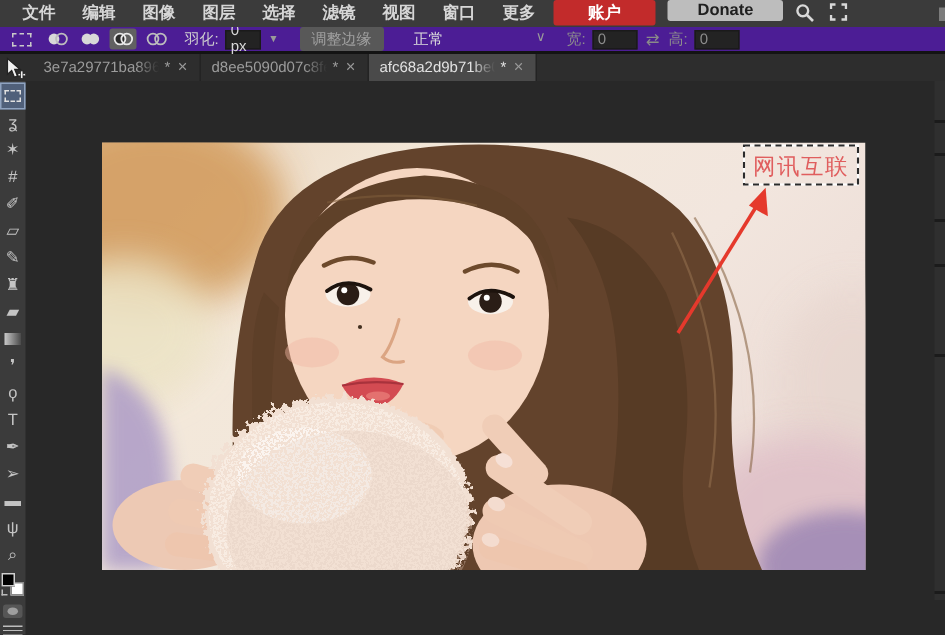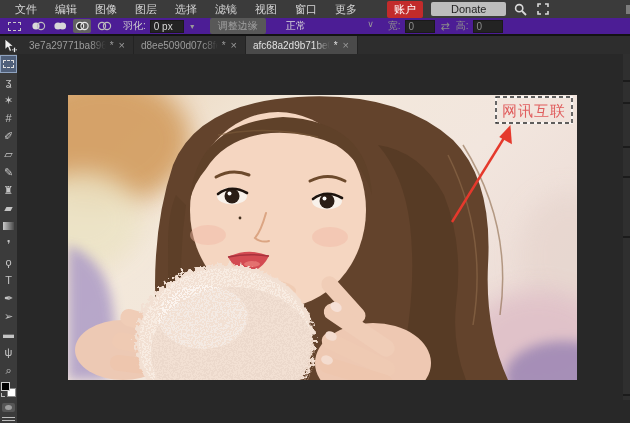--- a/index.html
+++ b/index.html
@@ -1,39 +1,39 @@
 <!DOCTYPE html>
 <html><head>
 <meta charset="utf-8">
 <style>
   * { margin:0; padding:0; box-sizing:border-box; }
   html,body { width:630px; height:423px; overflow:hidden; background:#282828;
     font-family:"Liberation Sans","DejaVu Sans",sans-serif; }
   .window { width:630px; height:423px; display:flex; flex-direction:column; position:relative; }
 
   
-  .menubar { height:18px; background:#3b3b3b; display:flex; align-items:center;
-    padding:0 4px 0 7px; gap:2px; flex-shrink:0; position:relative; }
+  .menubar { height:18px; background:#3b3b3b; display:flex; align-items:flex-start;
+    padding:0 4px 0 7px; gap:2px; flex-shrink:0; position:relative;font-weight:bold; }
   .menu-item { color:#d6d6d6; font-size:11px; padding:1px 8px; cursor:default; white-space:nowrap; }
-  .account-btn { background:#c22b2b; color:#fff; font-size:11px; padding:1px 7px; border-radius:2px; margin-left:20px; white-space:nowrap; }
+  .account-btn { background:#c22b2b; color:#fff; font-size:11px; padding:1px 23px; border-radius:2px; margin-left:2px; white-space:nowrap; }
   .donate-btn { background:#bdbdbd; color:#1f1f1f; font-size:11px; padding:1px 20px; border-radius:2px; margin-left:6px; white-space:nowrap; }
   .icon-btn { display:inline-flex; align-items:center; justify-content:center; width:18px; height:16px; margin-left:3px; }
   .clip-frag { position:absolute; right:0; top:5px; width:4px; height:9px; background:#8d8d8d; opacity:.8; }
 
   
   .optionsbar { height:18px; background:#4c1d95; border-bottom:2px solid #131313;
     display:flex; align-items:center; padding:0 4px; gap:4px; flex-shrink:0; }
   .tool-indicator { width:13px; height:9px; border:1px dashed #c9c9c9; margin:0 4px; flex-shrink:0; }
   .mode-btn { width:18px; height:14px; display:flex; align-items:center; justify-content:center; border-radius:2px; }
   .mode-btn.active { background:#616161; }
   .opt-label { color:#cfcfcf; font-size:10px; white-space:nowrap; margin-left:6px; }
   .opt-label.dim { color:#8d8d8d; }
   .opt-input { background:#232323; color:#d8d8d8; font-size:10px; border:1px solid #1a1a1a;
     height:13px; padding:0 3px; display:flex; align-items:center; }
-  .w30 { width:34px; } .w26 { width:30px; }
+  .w30 { width:24px; } .w26 { width:30px; }
   .dd-arrow { color:#9a9a9a; font-size:7px; margin-left:1px; }
   .refine-btn { background:#585858; color:#a0a0a0; font-size:10px; padding:1px 8px; border-radius:2px; margin-left:10px; white-space:nowrap; }
   .blend-select { display:flex; align-items:flex-start; justify-content:space-between; width:96px;
     margin-left:12px; color:#dcdcdc; font-size:10px; padding:0 4px; height:14px; }
   .chevron { color:#9a9a9a; font-size:9px; }
   .swap { color:#8a8a8a; font-size:11px; margin:0 2px; }
 
   
   .tabbar { height:18px; background:#2d2d2d; display:flex; align-items:stretch; flex-shrink:0; position:relative; padding-left:22px; }
   .tab { display:flex; align-items:center; gap:4px; padding:0 7px; font-size:10px; color:#9c9c9c;

